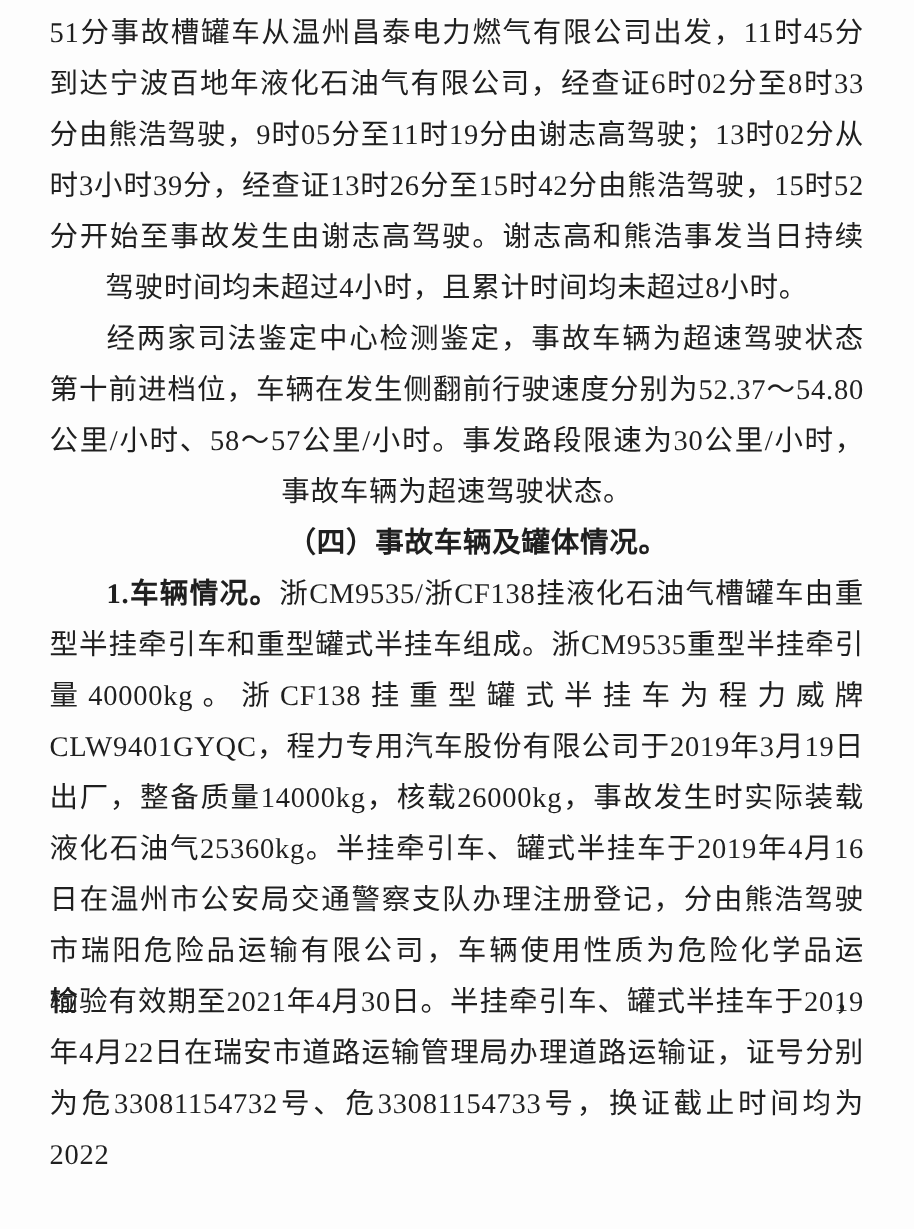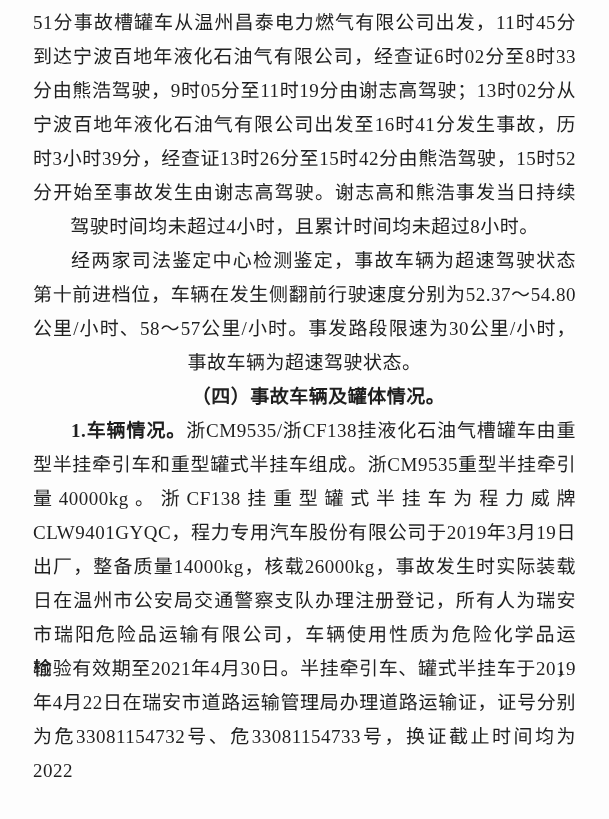--- a/index.html
+++ b/index.html
@@ -42,33 +42,33 @@
   .seg { color: inherit; }
 </style>
 </head>
 <body>
 
 <div class="page">
   <div>
       <div class="line justify"><span class="seg">51分事故槽罐车从温州昌泰电力燃气有限公司出发，11时45分</span></div>
       <div class="line justify"><span class="seg">到达宁波百地年液化石油气有限公司，经查证6时02分至8时33</span></div>
       <div class="line justify"><span class="seg">分由熊浩驾驶，9时05分至11时19分由谢志高驾驶；13时02分从</span></div>
-      <div class="line justify"><span class="seg">宁波百地年液化石油气有限公司出发至16时41分发生事故，历</span></div>
       <div class="line justify"><span class="seg">时3小时39分，经查证13时26分至15时42分由熊浩驾驶，15时52</span></div>
       <div class="line justify"><span class="seg">分开始至事故发生由谢志高驾驶。谢志高和熊浩事发当日持续</span></div>
       <div class="line"><span class="seg">驾驶时间均未超过4小时，且累计时间均未超过8小时。</span></div>
       <div class="line justify indent-para"><span class="seg">经两家司法鉴定中心检测鉴定，事故车辆为超速驾驶状态</span></div>
       <div class="line justify"><span class="seg">第十前进档位，车辆在发生侧翻前行驶速度分别为52.37～54.80</span></div>
       <div class="line justify"><span class="seg">公里/小时、58～57公里/小时。事发路段限速为30公里/小时，</span></div>
       <div class="line"><span class="seg">事故车辆为超速驾驶状态。</span></div>
       <div class="line indent-heading"><span class="seg bold">（四）事故车辆及罐体情况。</span></div>
       <div class="line justify indent-para"><span class="seg bold">1.车辆情况。</span><span class="seg">浙CM9535/浙CF138挂液化石油气槽罐车由重</span></div>
       <div class="line justify"><span class="seg">型半挂牵引车和重型罐式半挂车组成。浙CM9535重型半挂牵引</span></div>
       <div class="line justify"><span class="seg">量40000kg。浙CF138挂重型罐式半挂车为程力威牌</span></div>
       <div class="line justify"><span class="seg">CLW9401GYQC，程力专用汽车股份有限公司于2019年3月19日</span></div>
       <div class="line justify"><span class="seg">出厂，整备质量14000kg，核载26000kg，事故发生时实际装载</span></div>
-      <div class="line justify"><span class="seg">日在温州市公安局交通警察支队办理注册登记，所有人为瑞安</span></div>
+      <div class="line justify"><span class="seg">液化石油气25360kg。半挂牵引车、罐式半挂车于2019年4月16</span></div>
+      <div class="line justify"><span class="seg">日在温州市公安局交通警察支队办理注册登记，分由熊浩驾驶</span></div>
       <div class="line justify"><span class="seg">市瑞阳危险品运输有限公司，车辆使用性质为危险化学品运输，</span></div>
       <div class="line justify"><span class="seg">检验有效期至2021年4月30日。半挂牵引车、罐式半挂车于2019</span></div>
       <div class="line justify"><span class="seg">年4月22日在瑞安市道路运输管理局办理道路运输证，证号分别</span></div>
       <div class="line justify"><span class="seg">为危33081154732号、危33081154733号，换证截止时间均为2022</span></div>
     </div>
 </div>
 
 </body></html>

